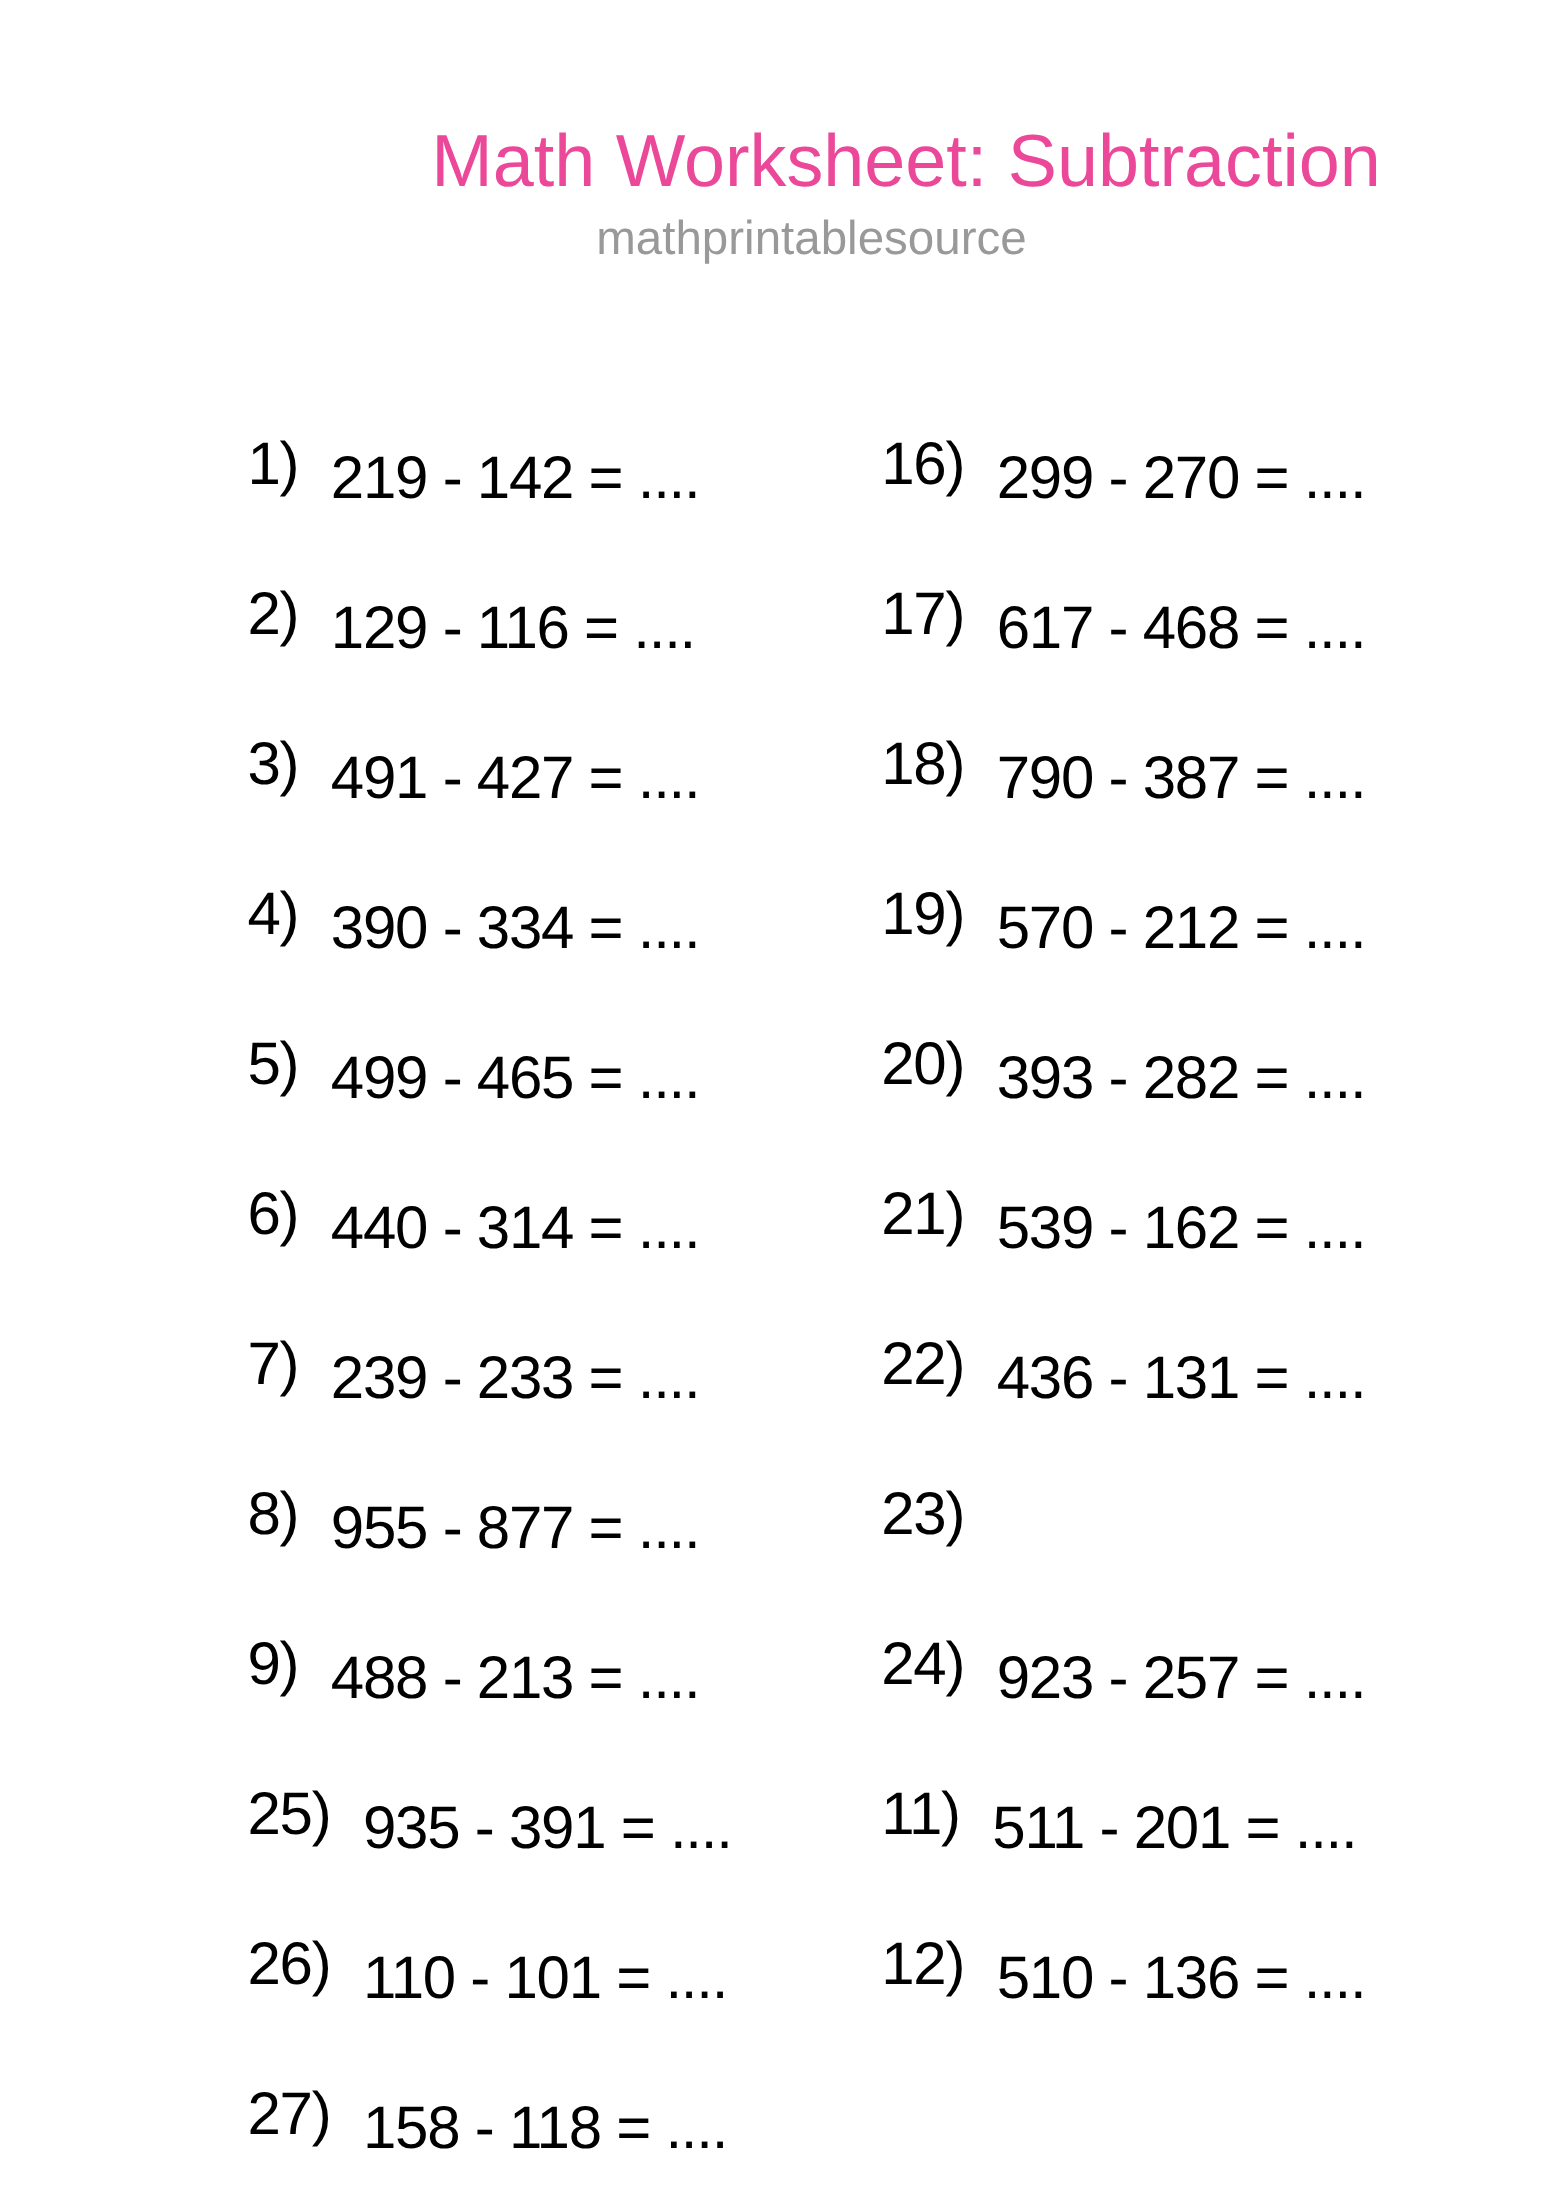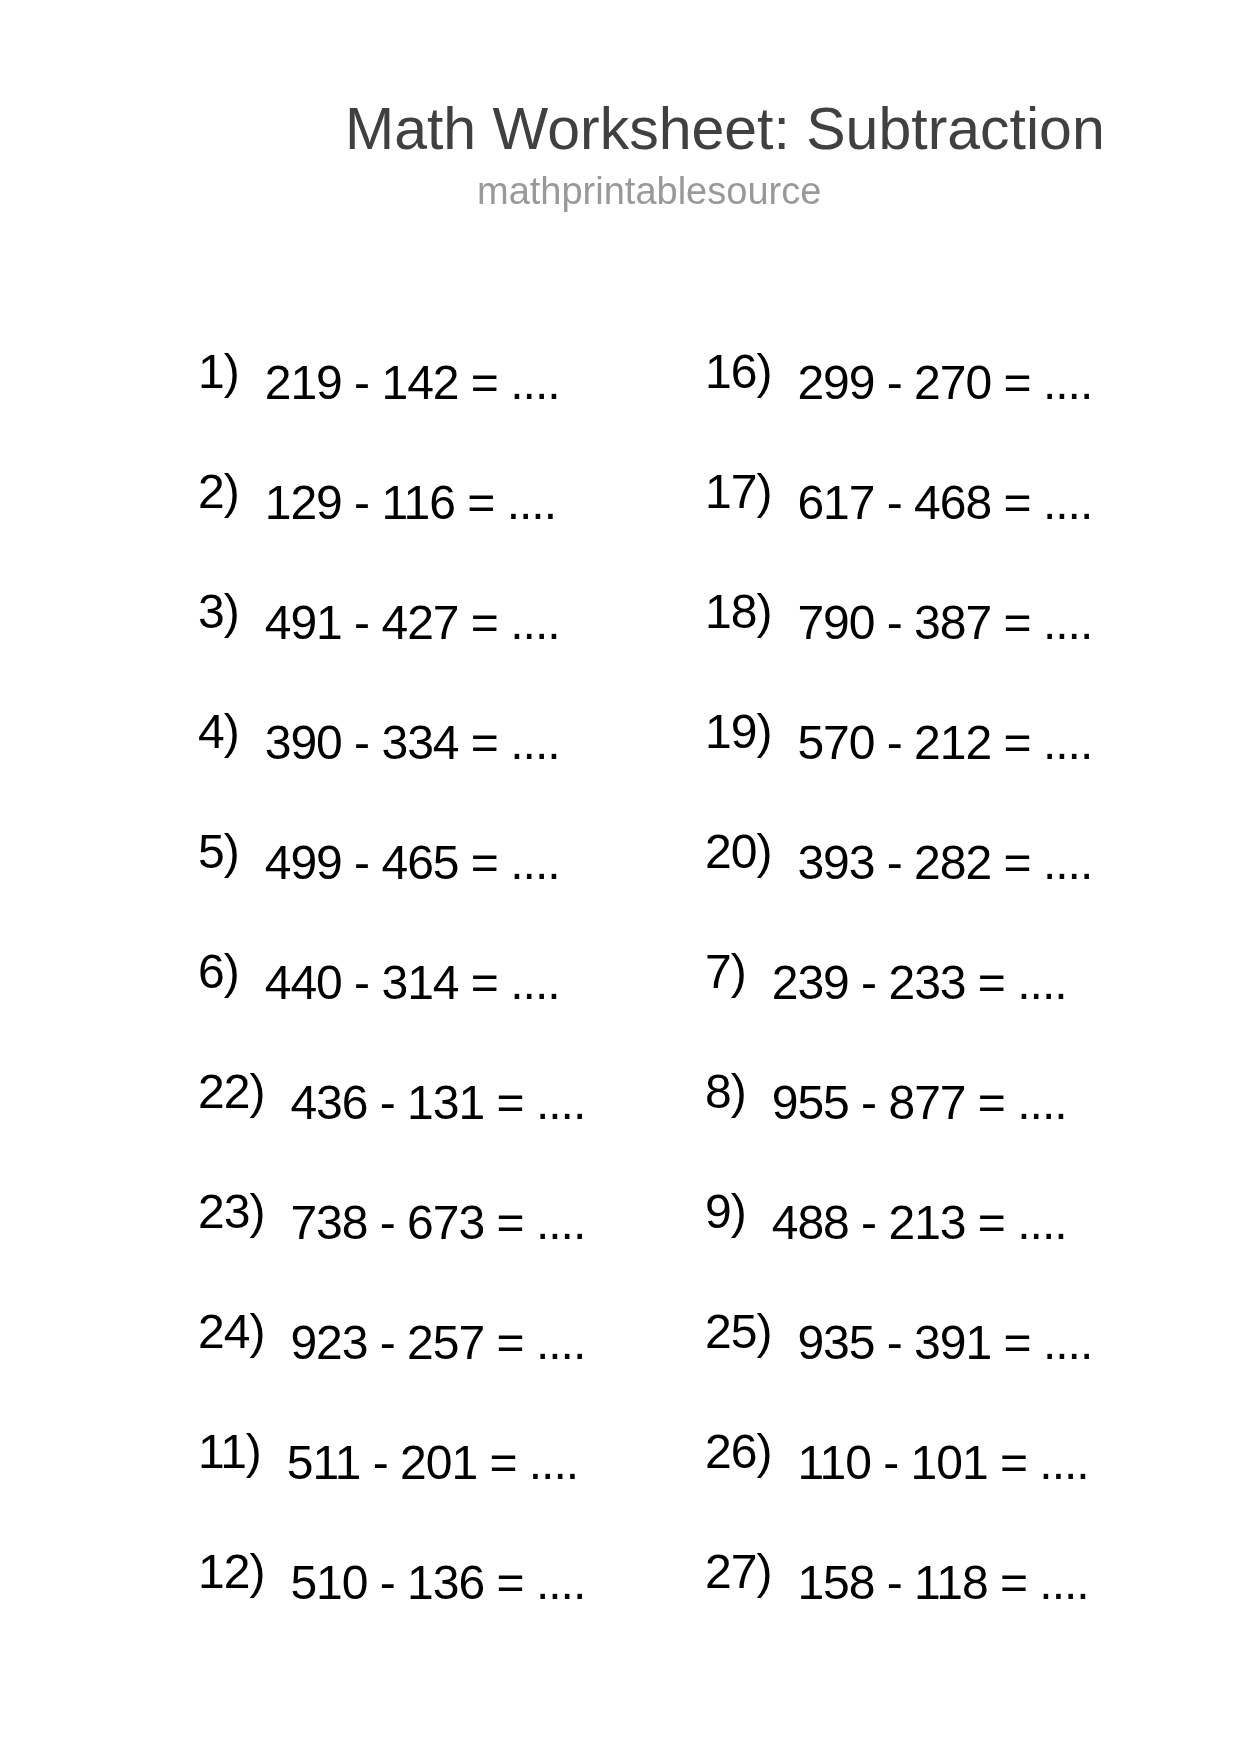--- a/index.html
+++ b/index.html
@@ -12,21 +12,21 @@
     font-family: "Liberation Sans", sans-serif;
     overflow: hidden;
   }
   .title {
     position: absolute;
     left: 345px;
     top: 100px;
     font-size: 59px;
     line-height: 1;
     white-space: nowrap;
-    color: #404040;
+    color: #ec4899;
   }
   .subtitle {
     position: absolute;
     left: 477px;
     top: 172px;
     font-size: 38px;
     line-height: 1;
     white-space: nowrap;
     color: #999999;
   }
@@ -96,34 +96,37 @@
       </div>
       <div class="problem">
         <span class="num">20)</span>
         <span class="expr">393 - 282 = ....</span>
       </div>
       <div class="problem">
         <span class="num">6)</span>
         <span class="expr">440 - 314 = ....</span>
       </div>
       <div class="problem">
+        <span class="num">21)</span>
+        <span class="expr">539 - 162 = ....</span>
+      </div>
+      <div class="problem">
         <span class="num">7)</span>
         <span class="expr">239 - 233 = ....</span>
       </div>
       <div class="problem">
         <span class="num">22)</span>
         <span class="expr">436 - 131 = ....</span>
       </div>
       <div class="problem">
         <span class="num">8)</span>
         <span class="expr">955 - 877 = ....</span>
       </div>
       <div class="problem">
         <span class="num">23)</span>
-        <span class="expr">738 - 673 = ....</span>
       </div>
       <div class="problem">
         <span class="num">9)</span>
         <span class="expr">488 - 213 = ....</span>
       </div>
       <div class="problem">
         <span class="num">24)</span>
         <span class="expr">923 - 257 = ....</span>
       </div>
       <div class="problem">

